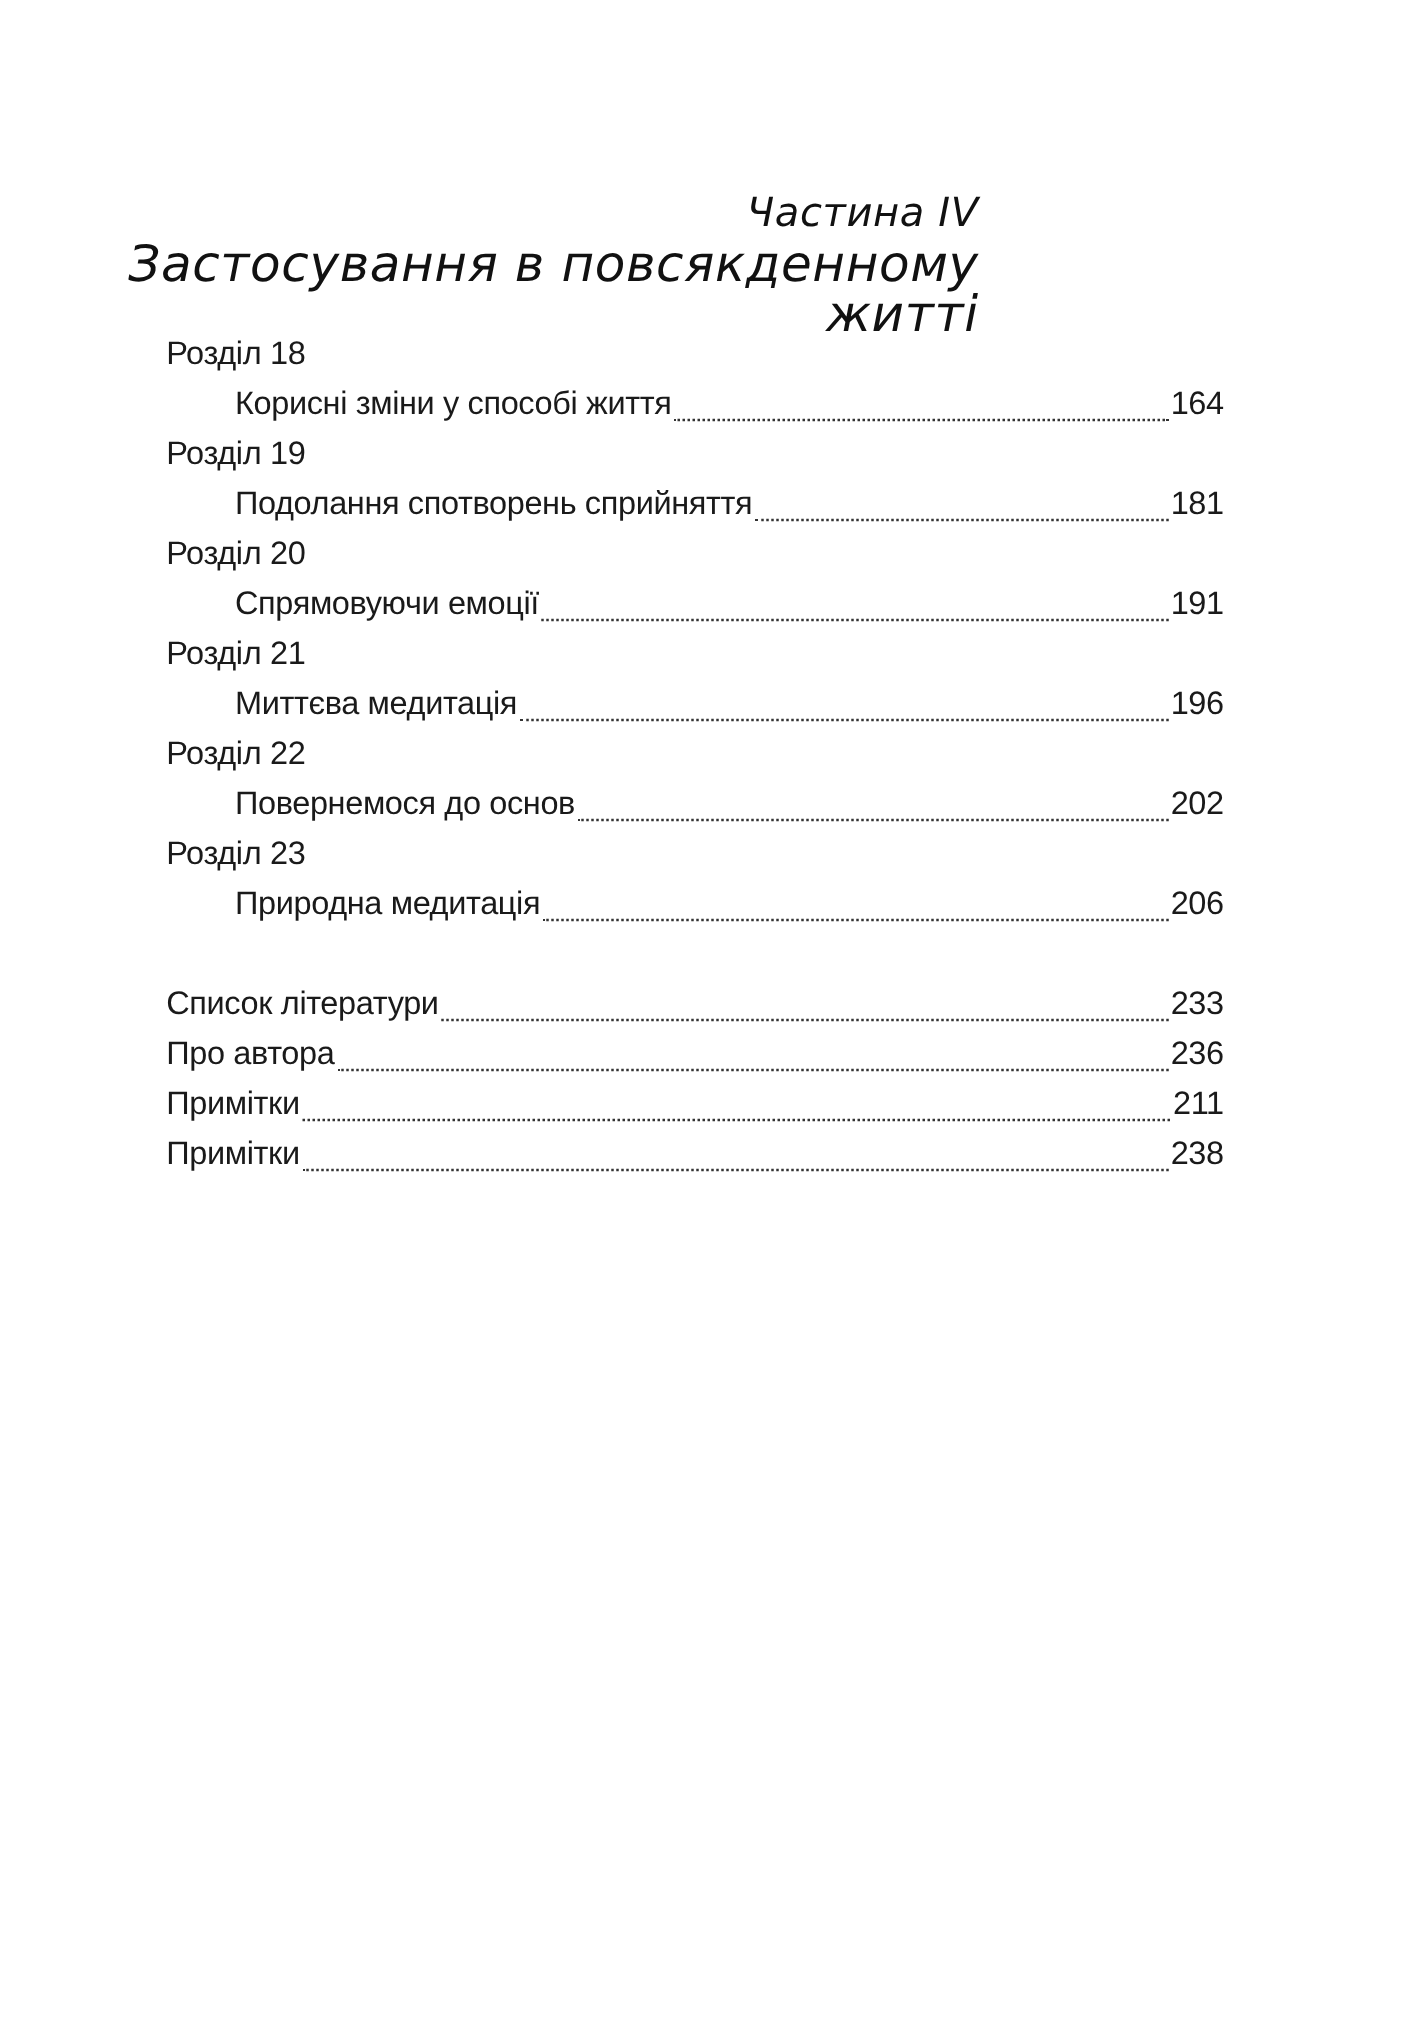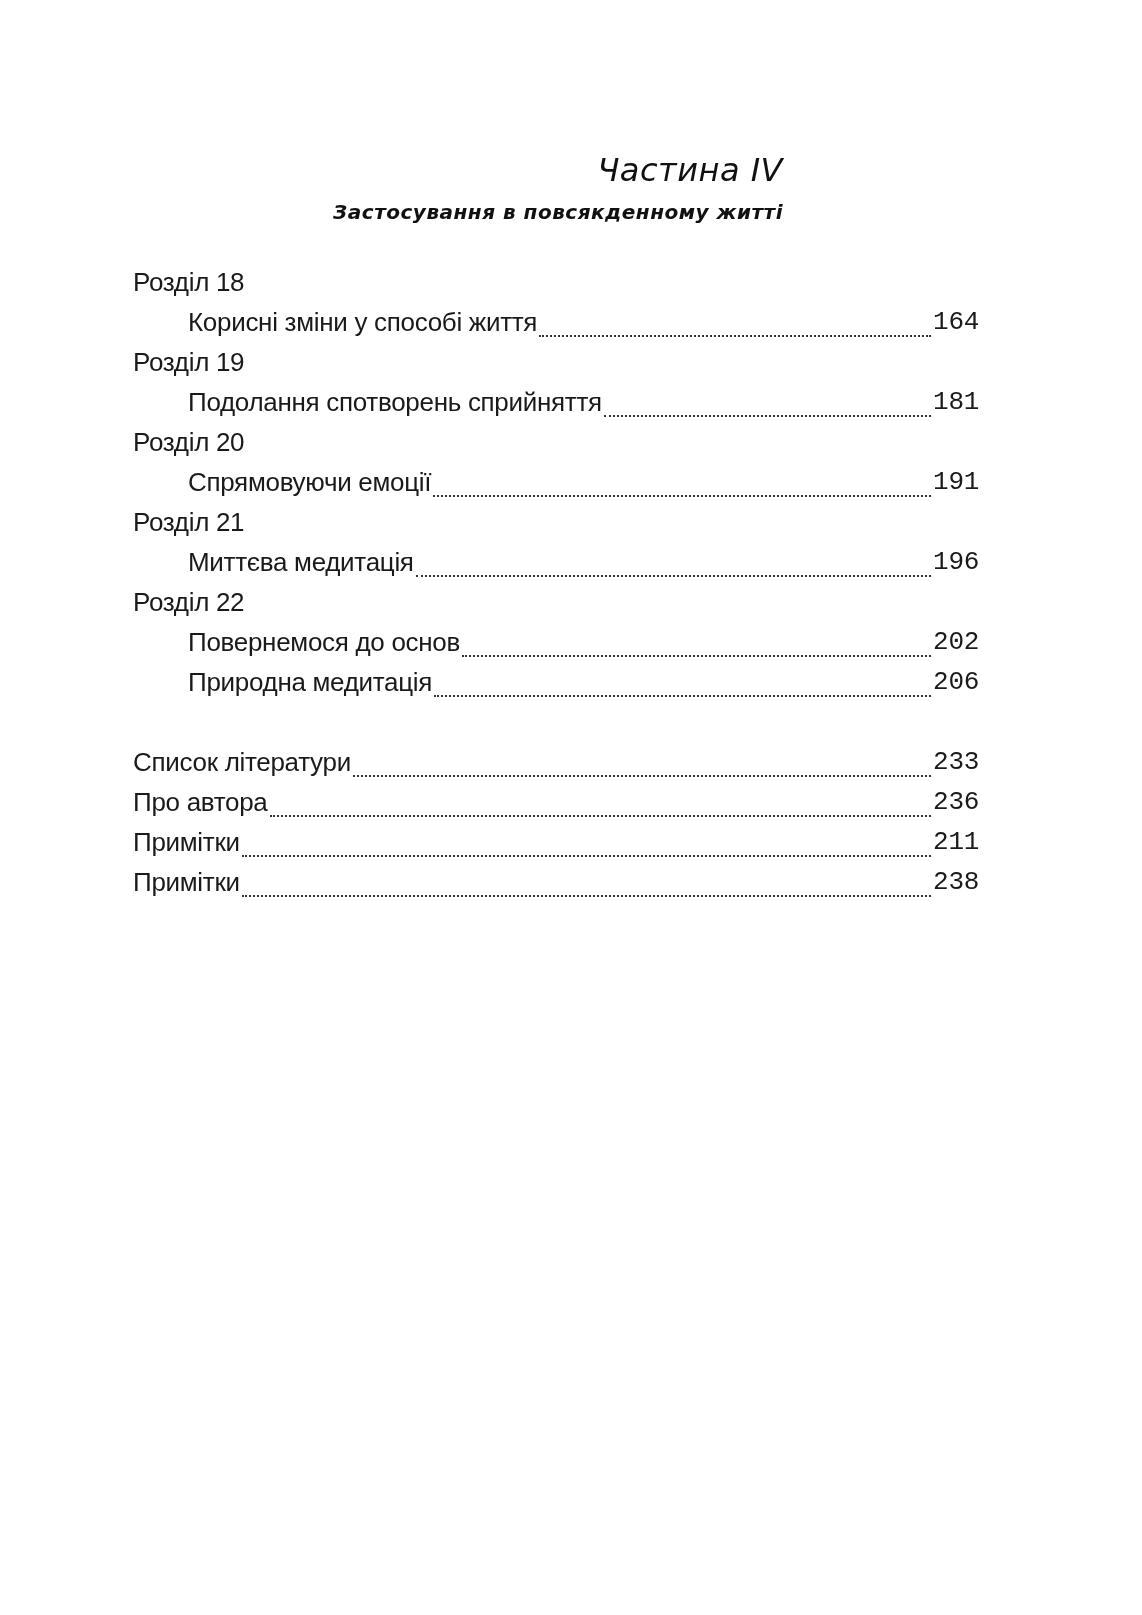--- a/index.html
+++ b/index.html
@@ -30,23 +30,23 @@
       color: #111;
       font-style: italic;
       letter-spacing: 0.5px;
     }
     .part-number {
       font-size: 32px;
       line-height: 40px;
       font-weight: normal;
     }
     .part-title {
-      font-size: 20px;
+      font-size: 40px;
       line-height: 40px;
-      font-weight: bold;
+      font-weight: normal;
       margin-top: 2px;
     }
     .toc {
       position: absolute;
       left: 133px;
       top: 262px;
       width: 846px;
     }
     .chapter-label {
       font-size: 26px;
@@ -72,21 +72,20 @@
     .toc-entry .leader {
       flex: 1;
       border-bottom: 2px dotted #333;
       margin: 0 2px 0 2px;
       position: relative;
       top: -5px;
       min-width: 10px;
     }
     .toc-entry .page-num {
       white-space: nowrap;
-      font-family: Liberation Mono, monospace;
     }
     .spacer {
       height: 40px;
     }
   </style>
 </head>
 <body>
 
 <div class="page">
 
@@ -125,20 +124,21 @@
       <span class="page-num">196</span>
     </div>
 
     <div class="chapter-label">Розділ 22</div>
     <div class="toc-entry indented">
       <span class="title">Повернемося до основ</span>
       <span class="leader"></span>
       <span class="page-num">202</span>
     </div>
 
+    <div class="chapter-label">Розділ 23</div>
     <div class="toc-entry indented">
       <span class="title">Природна медитація</span>
       <span class="leader"></span>
       <span class="page-num">206</span>
     </div>
 
     <div class="spacer"></div>
 
     <div class="toc-entry">
       <span class="title">Список літератури</span>

